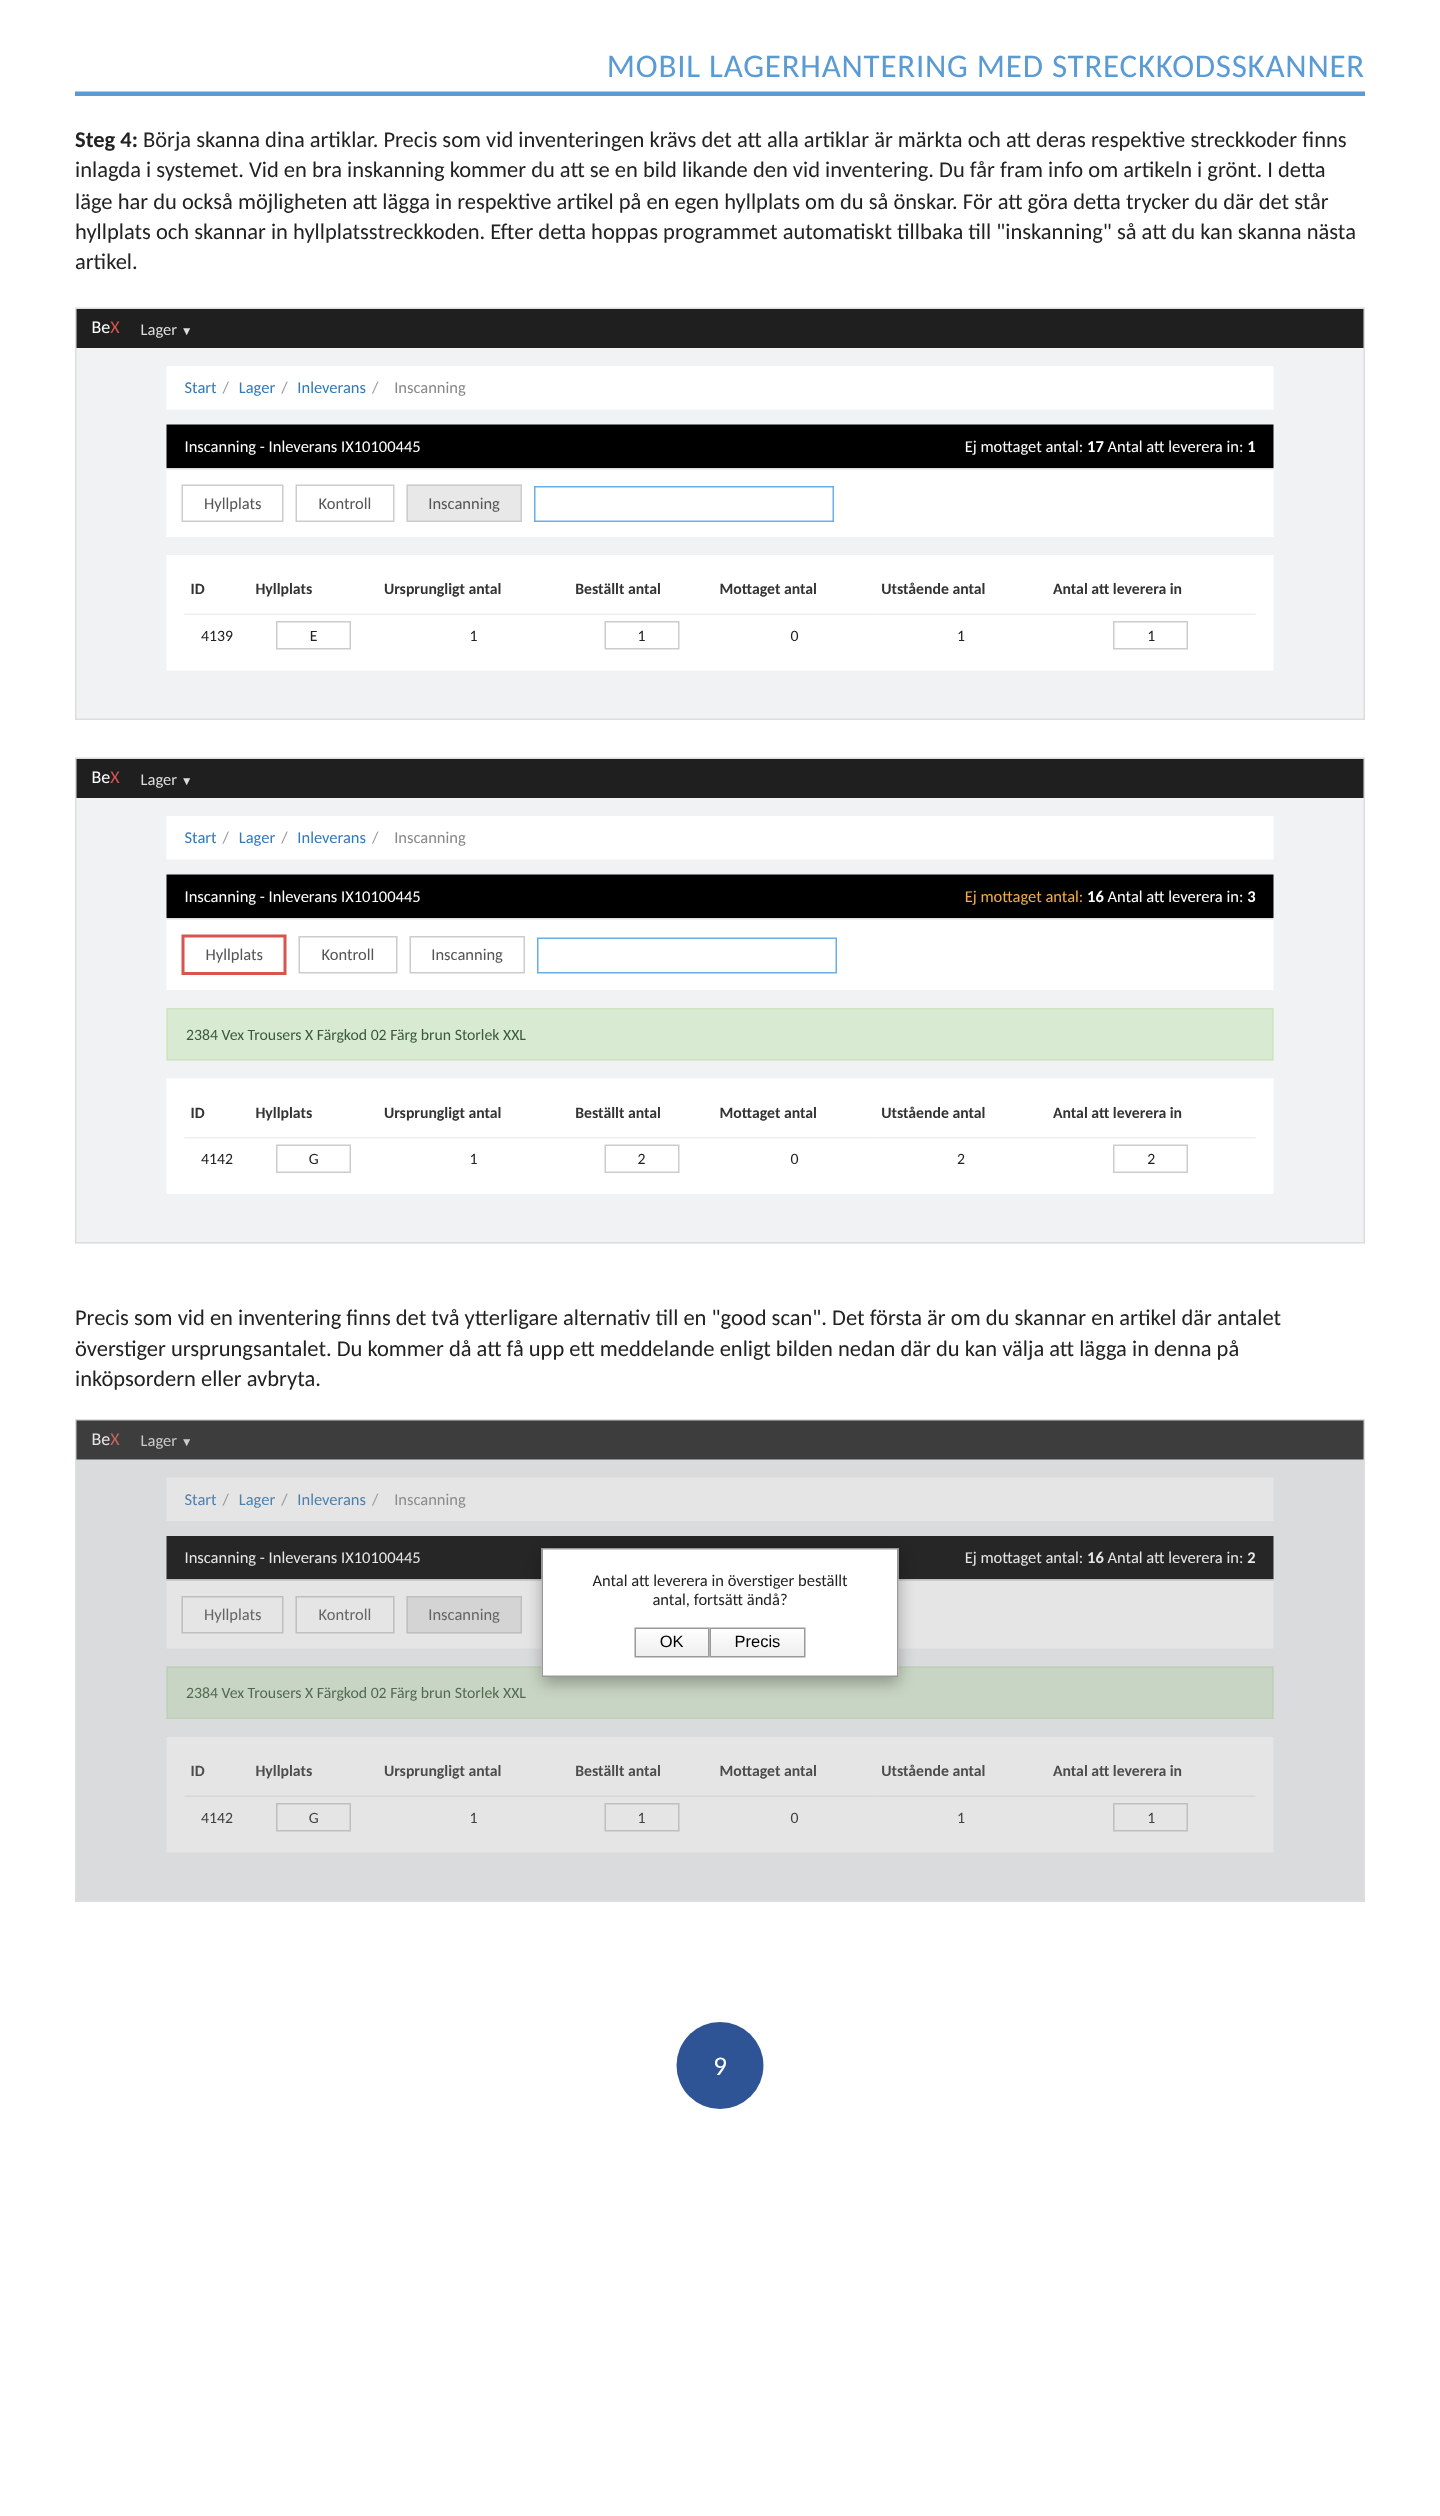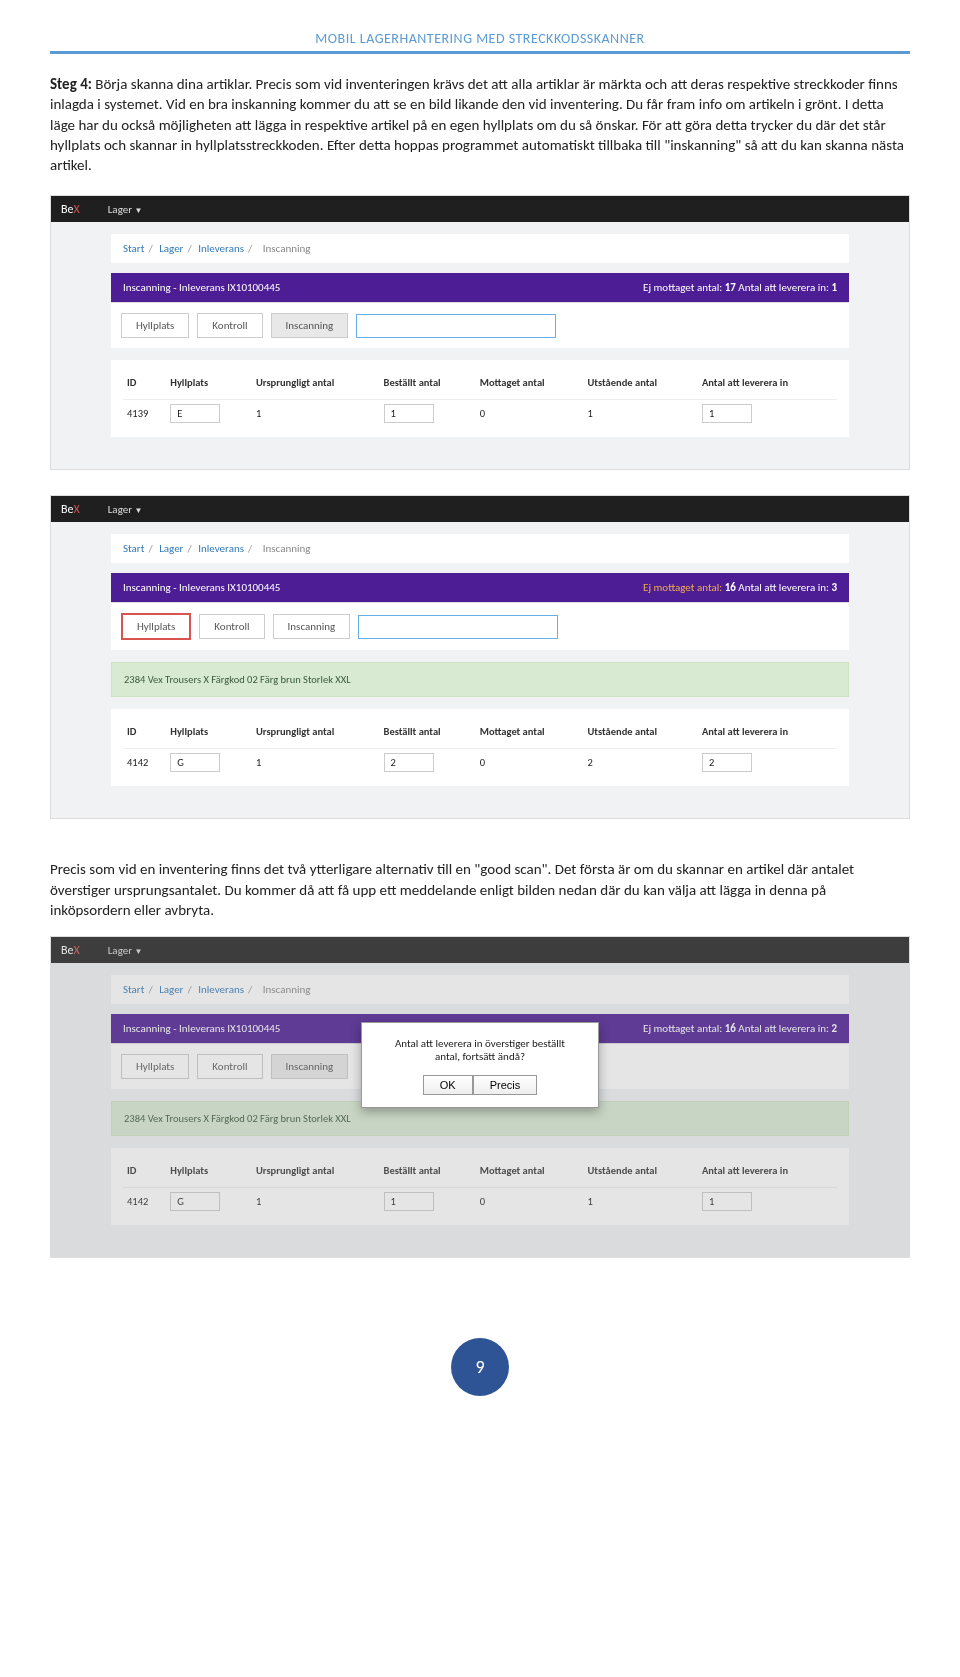--- a/index.html
+++ b/index.html
@@ -1,44 +1,44 @@
 <!DOCTYPE html>
 <html><head>
 <meta charset="utf-8">
 <style>
   * { box-sizing: border-box; margin: 0; padding: 0; }
   body { font-family: Calibri, Arial, sans-serif; font-size: 15px; color: #222; background: #fff; width: 960px; margin: 0 auto; padding: 30px 50px 30px 50px; }
   .doc-header { border-bottom: 3px solid #5b9bd5; padding-bottom: 4px; margin-bottom: 20px; }
-  .doc-title { text-align: center; color: #5b9bd5; font-size: 14px; letter-spacing: 0.5px; font-weight: 400; }
+  .doc-title { text-align: right; color: #5b9bd5; font-size: 22px; letter-spacing: 0.5px; font-weight: 400; }
   .step-label { font-weight: bold; }
   .body-para { line-height: 1.35; margin-bottom: 20px; }
   .body-para2 { line-height: 1.35; margin: 40px 0 16px 0; }
 
   .shot { border: 1px solid #ddd; margin-bottom: 25px; background: #f1f2f3; position: relative; }
-  .topbar { background: #1f1f1f; color: #ccc; font-size: 11px; padding: 6px 10px; display: flex; align-items: center; gap: 28px; }
+  .topbar { background: #1f1f1f; color: #ccc; font-size: 11px; padding: 6px 10px; display: flex; align-items: center; gap: 14px; }
   .brand { color: #fff; font-weight: 500; font-size: 12px; }
   .brand-x { color: #d9534f; }
   .menu-item { color: #ddd; text-align: center; }
   .caret { font-size: 8px; }
   .breadcrumb { background: #fff; margin: 12px 60px 10px 60px; padding: 8px 12px; font-size: 11px; color: #337ab7; }
   .breadcrumb span { color: #999; margin: 0 4px; }
   .breadcrumb .last { color: #888; }
-  .panel-dark { background: #4c1d95; color: #fff; margin: 0 60px; padding: 8px 12px; font-size: 11px; display: flex; justify-content: space-between; align-items: flex-end; }
+  .panel-dark { background: #000000; color: #fff; margin: 0 60px; padding: 8px 12px; font-size: 11px; display: flex; justify-content: space-between; align-items: flex-end; }
   .panel-dark .right { color: #fff; }
   .panel-dark .right .orange { color: #f0ad4e; }
   .tabs-row { background: #fff; margin: 0 60px; padding: 10px; display: flex; gap: 8px; align-items: center; border-top: 1px solid #ddd; }
   .tab { border: 1px solid #ccc; padding: 5px 14px; font-size: 11px; color: #555; background: #fff; }
   .tab.active { background: #e8e8e8; }
   .tab.hl { border: 2px solid #d9534f; }
   .scan-input { border: 1px solid #66afe9; height: 24px; flex: 0 0 200px; }
   .green-row { background: #d9ead3; margin: 12px 60px 0 60px; padding: 10px 12px; font-size: 10.5px; color: #3a5a3a; border: 1px solid #cde3c2; }
   .table-wrap { background: #fff; margin: 12px 60px 32px 60px; padding: 10px 12px; font-size: 10.5px; }
   table { width: 100%; border-collapse: collapse; }
   th { text-align: left; font-weight: bold; color: #333; padding: 6px 4px 10px 4px; font-size: 10.5px; }
-  td { padding: 4px; border-top: 1px solid #eee; vertical-align: middle; }
+  td { padding: 4px; border-top: 1px solid #eee; vertical-align: middle; text-align: center; }
   td .cell-input { border: 1px solid #ccc; padding: 2px 6px; font-size: 10.5px; width: 50px; display: inline-block; background: #fff; }
 
   .shot.dimmed::after { content:""; position:absolute; inset:0; background: rgba(150,150,150,0.25); pointer-events:none; }
   .modal { position: absolute; top: 40%; left: 50%; transform: translate(-50%,-50%); background: #fff; border: 1px solid #999; box-shadow: 0 4px 10px rgba(0,0,0,0.3); padding: 14px 20px 12px 20px; font-size: 11px; text-align: center; z-index: 2; width: 238px; }
   .modal-btns { margin-top: 12px; display: flex; justify-content: center; gap: 0; }
   .modal-btn { border: 1px solid #999; background: linear-gradient(#fff,#eee); padding: 3px 16px; font-size: 11px; }
 
   .page-num-wrap { text-align: center; margin-top: 80px; }
   .page-num { display: inline-flex; width: 58px; height: 58px; border-radius: 50%; background: #2f5496; color: #fff; align-items: center; justify-content: center; font-size: 18px; font-weight: 500; }
 </style>

